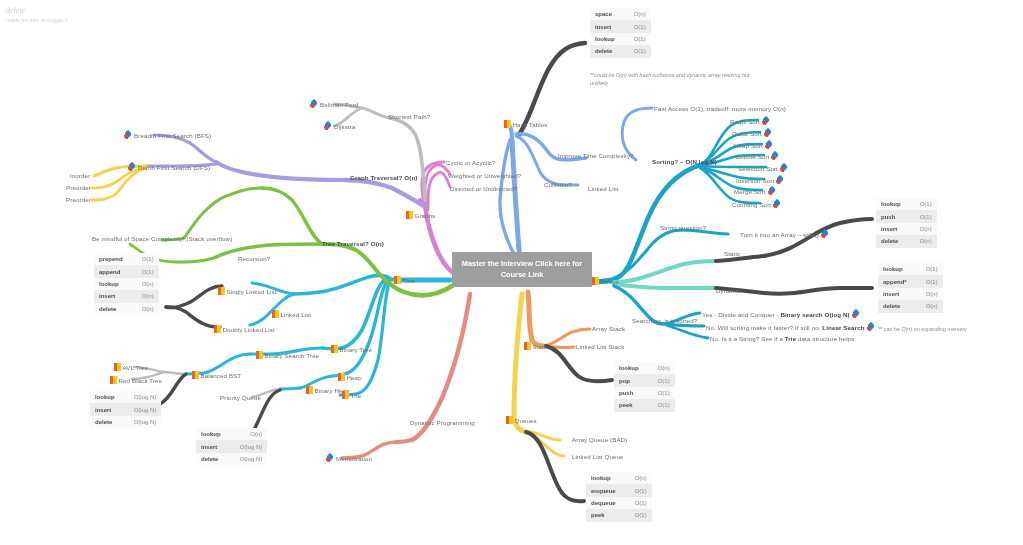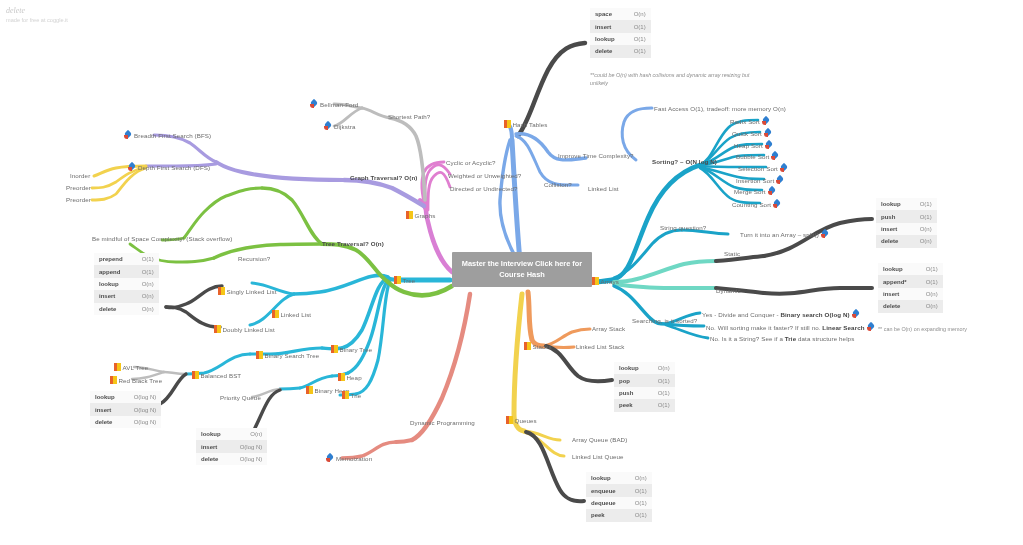--- a/index.html
+++ b/index.html
@@ -147,21 +147,21 @@
       <path d="M146,166 C134,166 126,166 116,168 C106,170 100,174 94,176" stroke="#f2d24e" stroke-width="3"></path>
       <path d="M146,167 C132,170 124,176 116,182 C106,188 100,188 92,188" stroke="#f2d24e" stroke-width="2.8"></path>
       <path d="M146,168 C132,172 124,184 116,194 C108,200 100,200 92,200" stroke="#f2d24e" stroke-width="2.8"></path>
 
       <path d="M470,294 C466,320 458,360 442,398 C430,424 420,436 412,440" stroke="#e58b80" stroke-width="4.5"></path>
       <path d="M412,440 C404,442 400,442 396,442" stroke="#e58b80" stroke-width="4"></path>
       <path d="M396,442 C380,442 374,452 362,456 C354,458 348,458 342,458" stroke="#e58b80" stroke-width="3.4"></path>
     </g>
   </svg>
 
-  <div class="center-node" style="left:452px;top:252px;width:140px;">Master the Interview Click here for Course Hash</div>
+  <div class="center-node" style="left:452px;top:252px;width:140px;">Master the Interview Click here for Course Link</div>
 
   <div class="node" style="left:504px;top:120px;">
     <span class="ic tree"></span><span>Hash Tables</span>
   </div>
   <div class="node" style="left:558px;top:152px;">Improve Time Complexity?</div>
   <div class="node" style="left:544px;top:181px;">Collision?</div>
   <div class="node" style="left:588px;top:185px;">Linked List</div>
   <div class="node" style="left:654px;top:105px;">Fast Access O(1), tradeoff: more memory O(n)</div>
 
   <table class="ops" style="left:590px;top:8px;">

